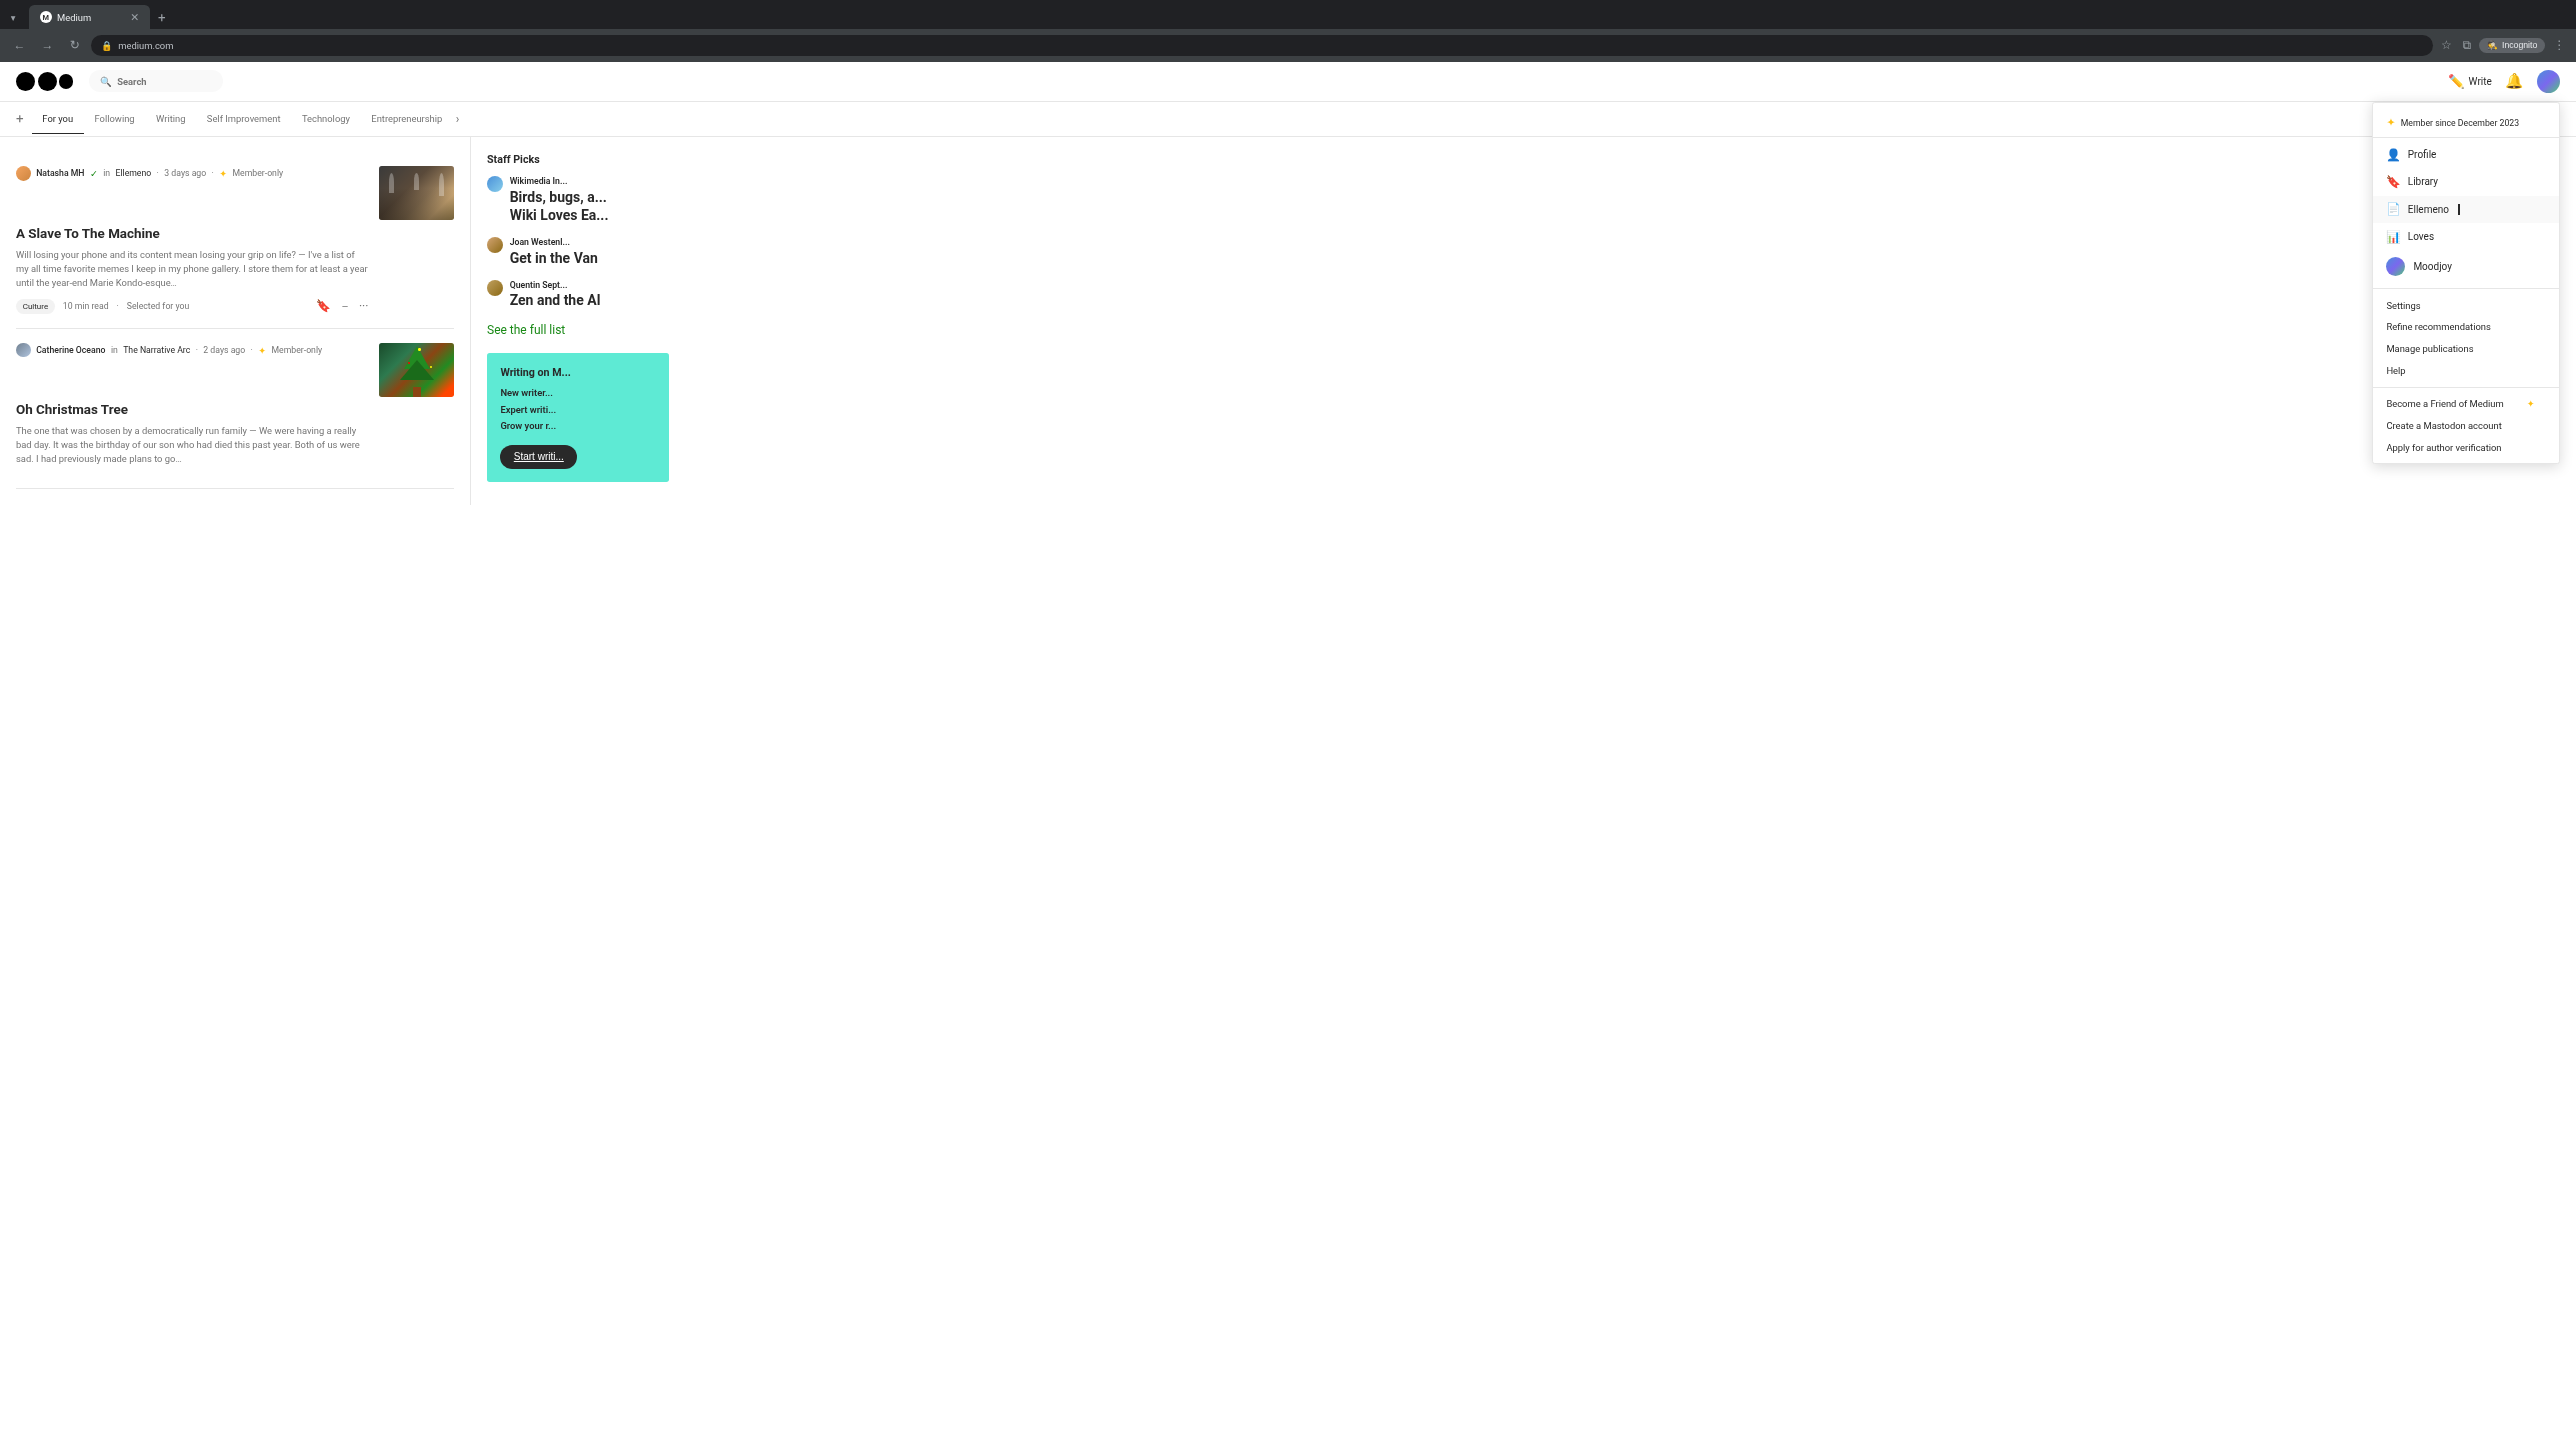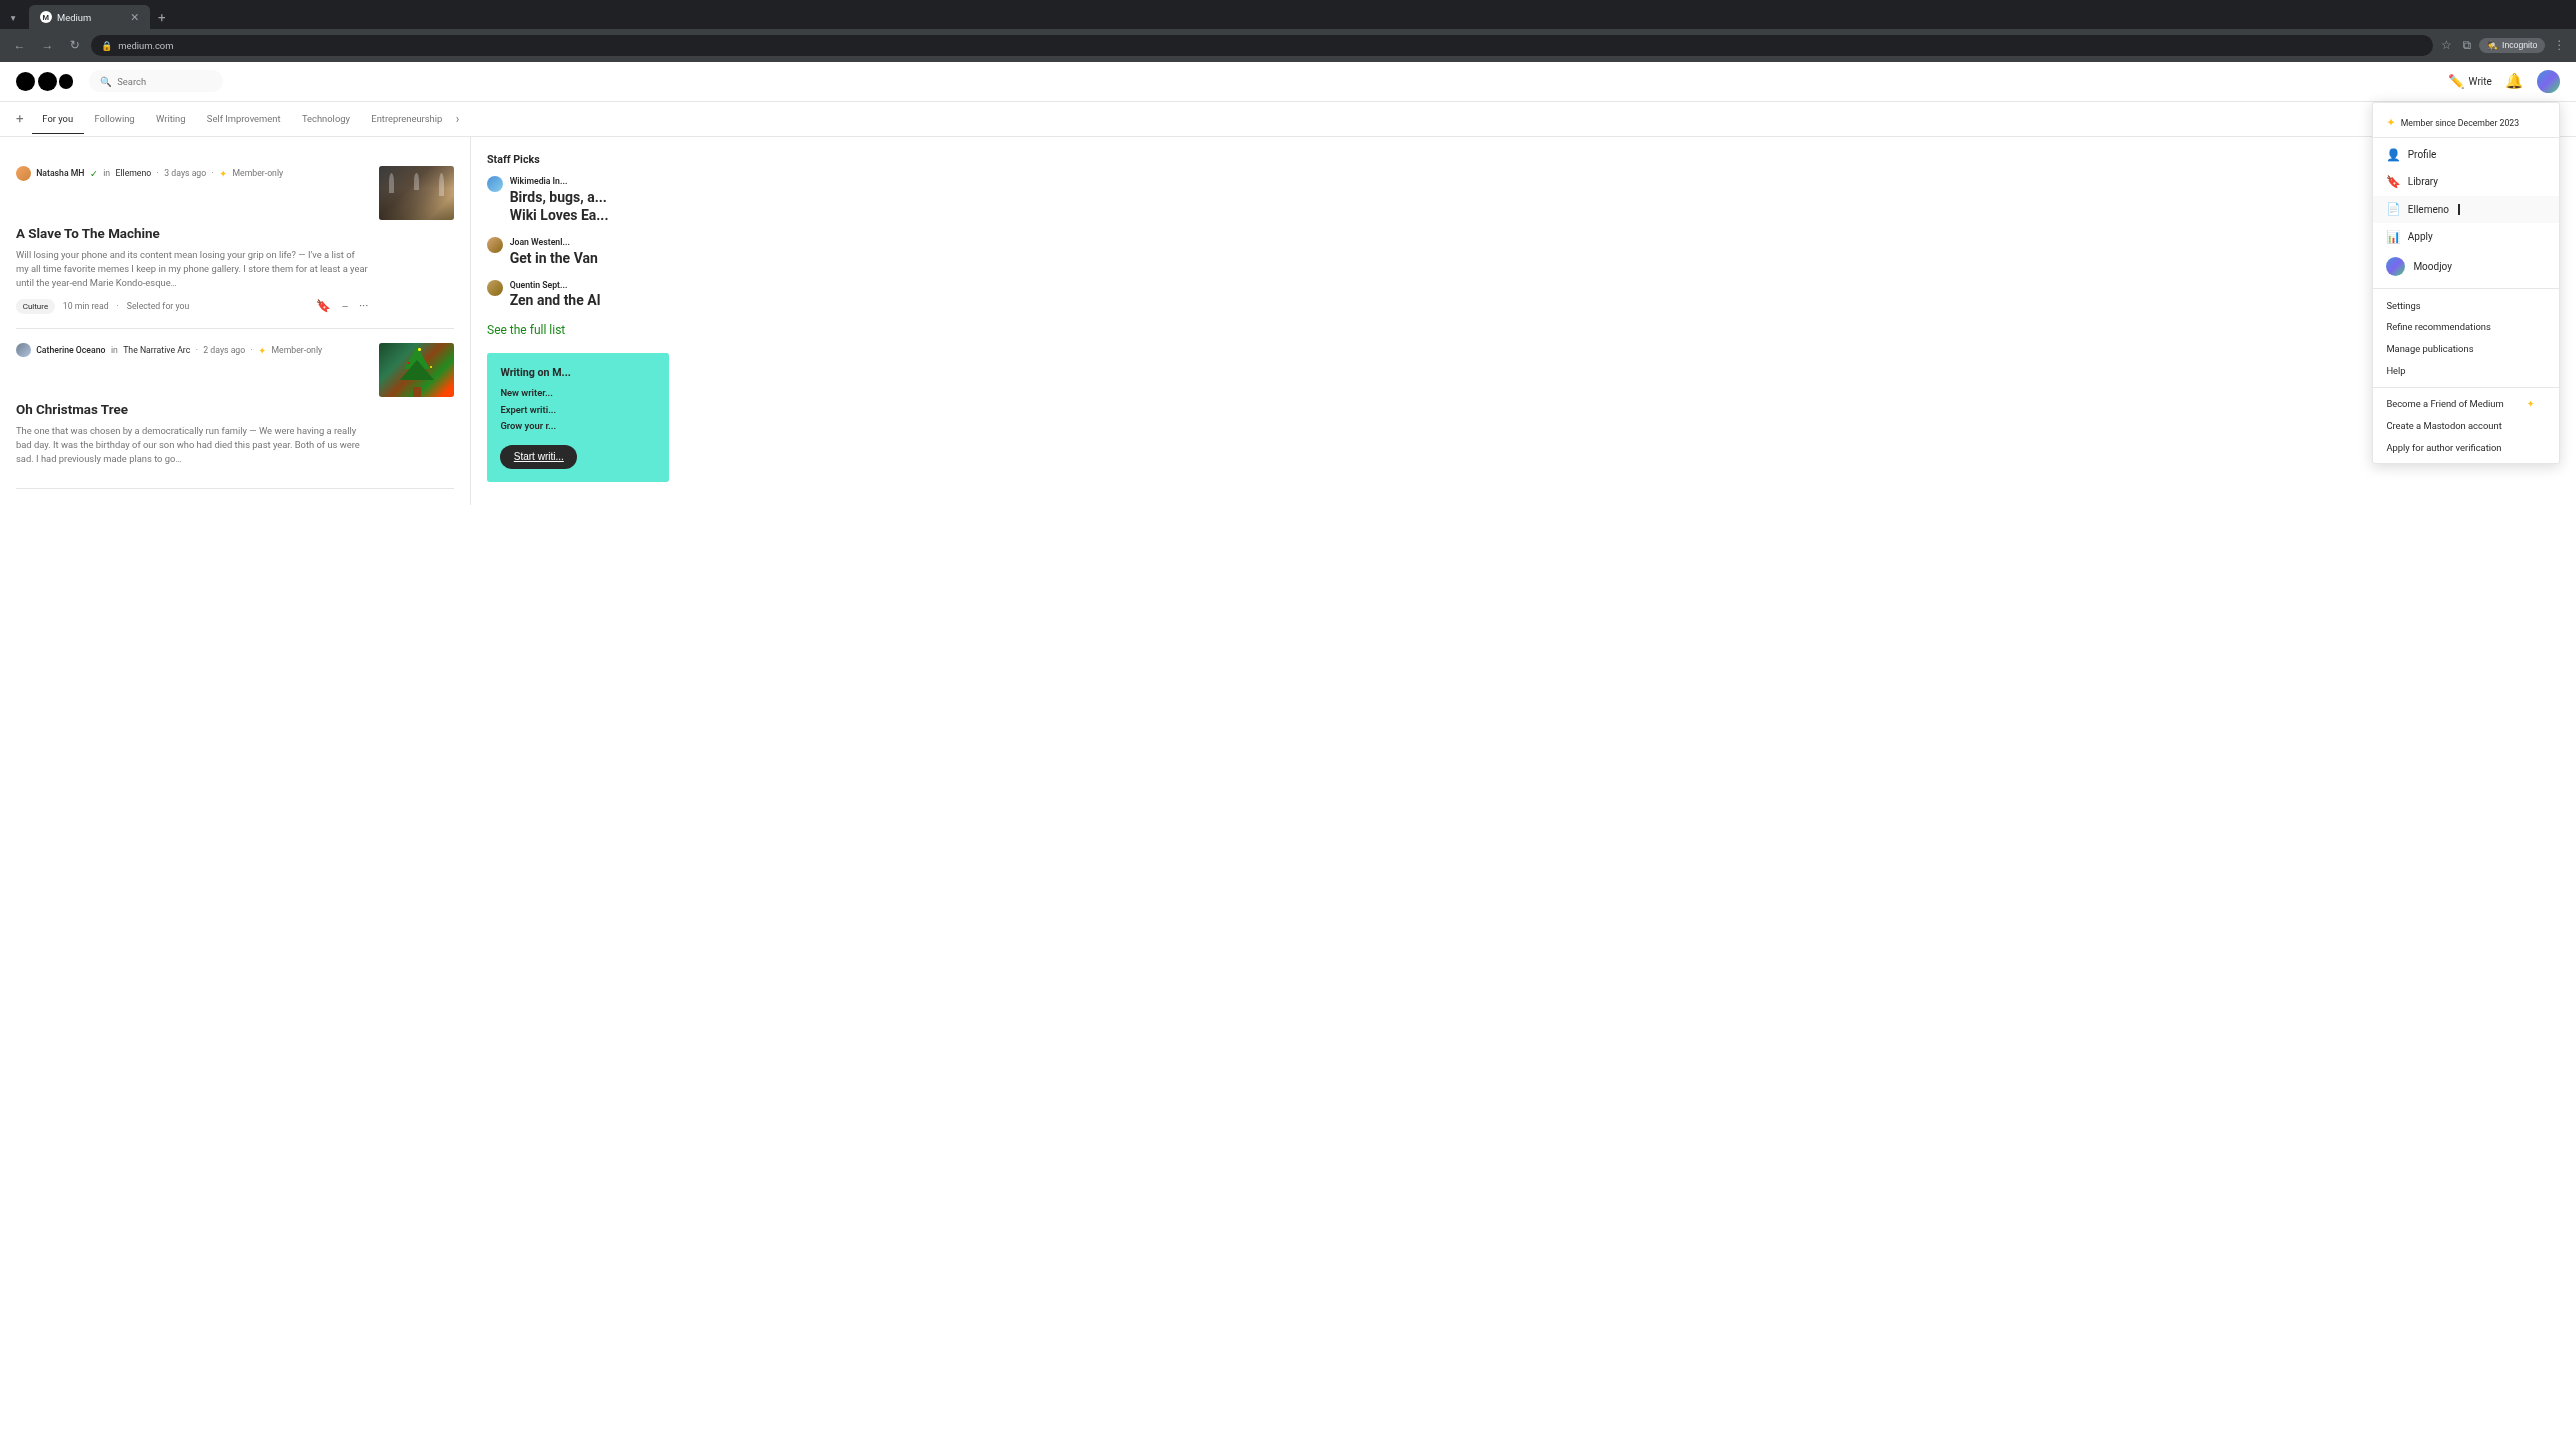--- a/index.html
+++ b/index.html
@@ -141,21 +141,21 @@
   <div class="medium-header">
     <div class="medium-logo">
       <div class="logo-circle-black"></div>
       <div class="logo-bars">
         <div class="logo-bar big"></div>
         <div class="logo-bar small"></div>
       </div>
     </div>
     <div class="search-bar">
       <span>🔍</span>
-      <span style="color:#757575;font-size:9.4px;">Search</span>
+      <span style="color:#757575;font-size:9.4px;font-weight:bold;">Search</span>
     </div>
     <div class="header-nav">
       <div class="write-btn">
         <span class="write-icon">✏️</span>
         <span>Write</span>
       </div>
       <span class="bell-icon">🔔</span>
       <div class="avatar"></div>
     </div>
   </div>
@@ -315,21 +315,21 @@
     </div>
 
     <div class="menu-item" style="background:#f9f9f9;">
       <span class="menu-icon">📄</span>
       <span>Ellemeno</span>
       <span class="cursor-indicator"></span>
     </div>
 
     <div class="menu-item">
       <span class="menu-icon">📊</span>
-      <span>Apply</span>
+      <span>Loves</span>
     </div>
 
     <div class="menu-item">
       <div class="menu-avatar"></div>
       <span>Moodjoy</span>
     </div>
 
     <div class="menu-divider"></div>
 
     <div class="menu-sub-item">

